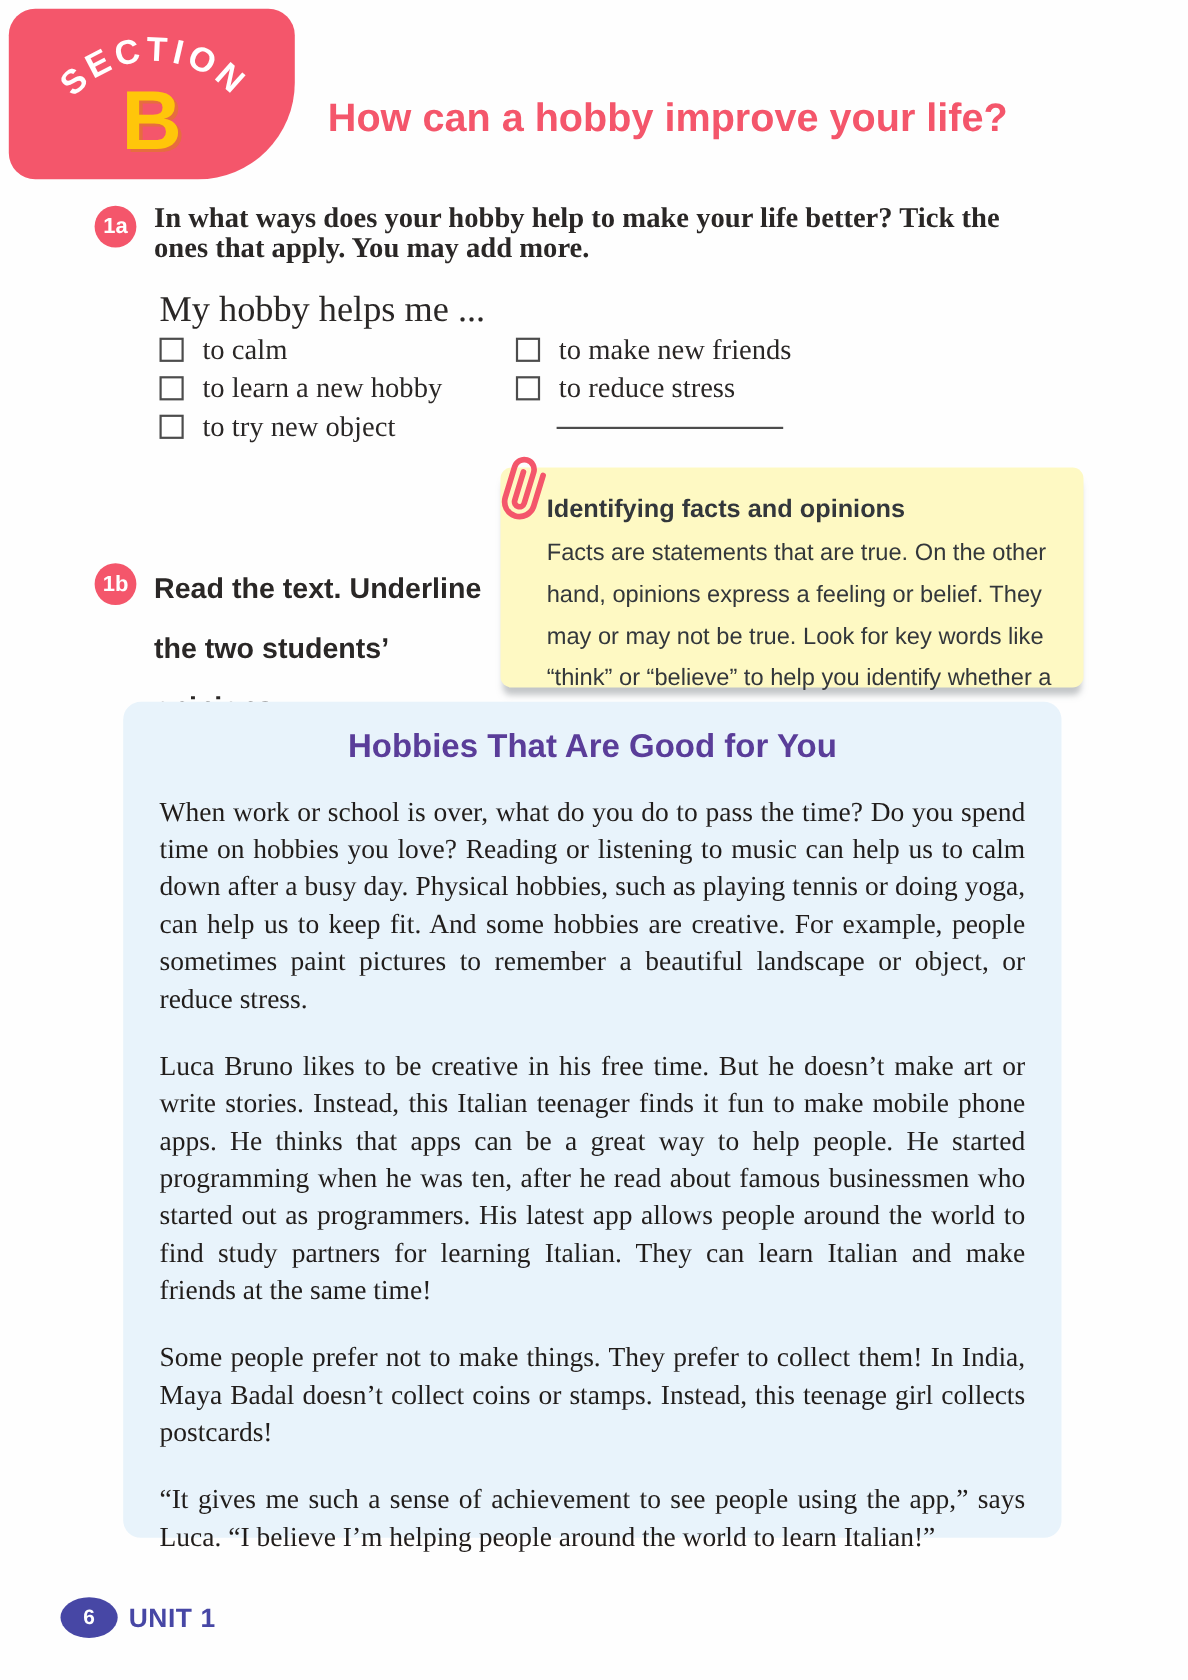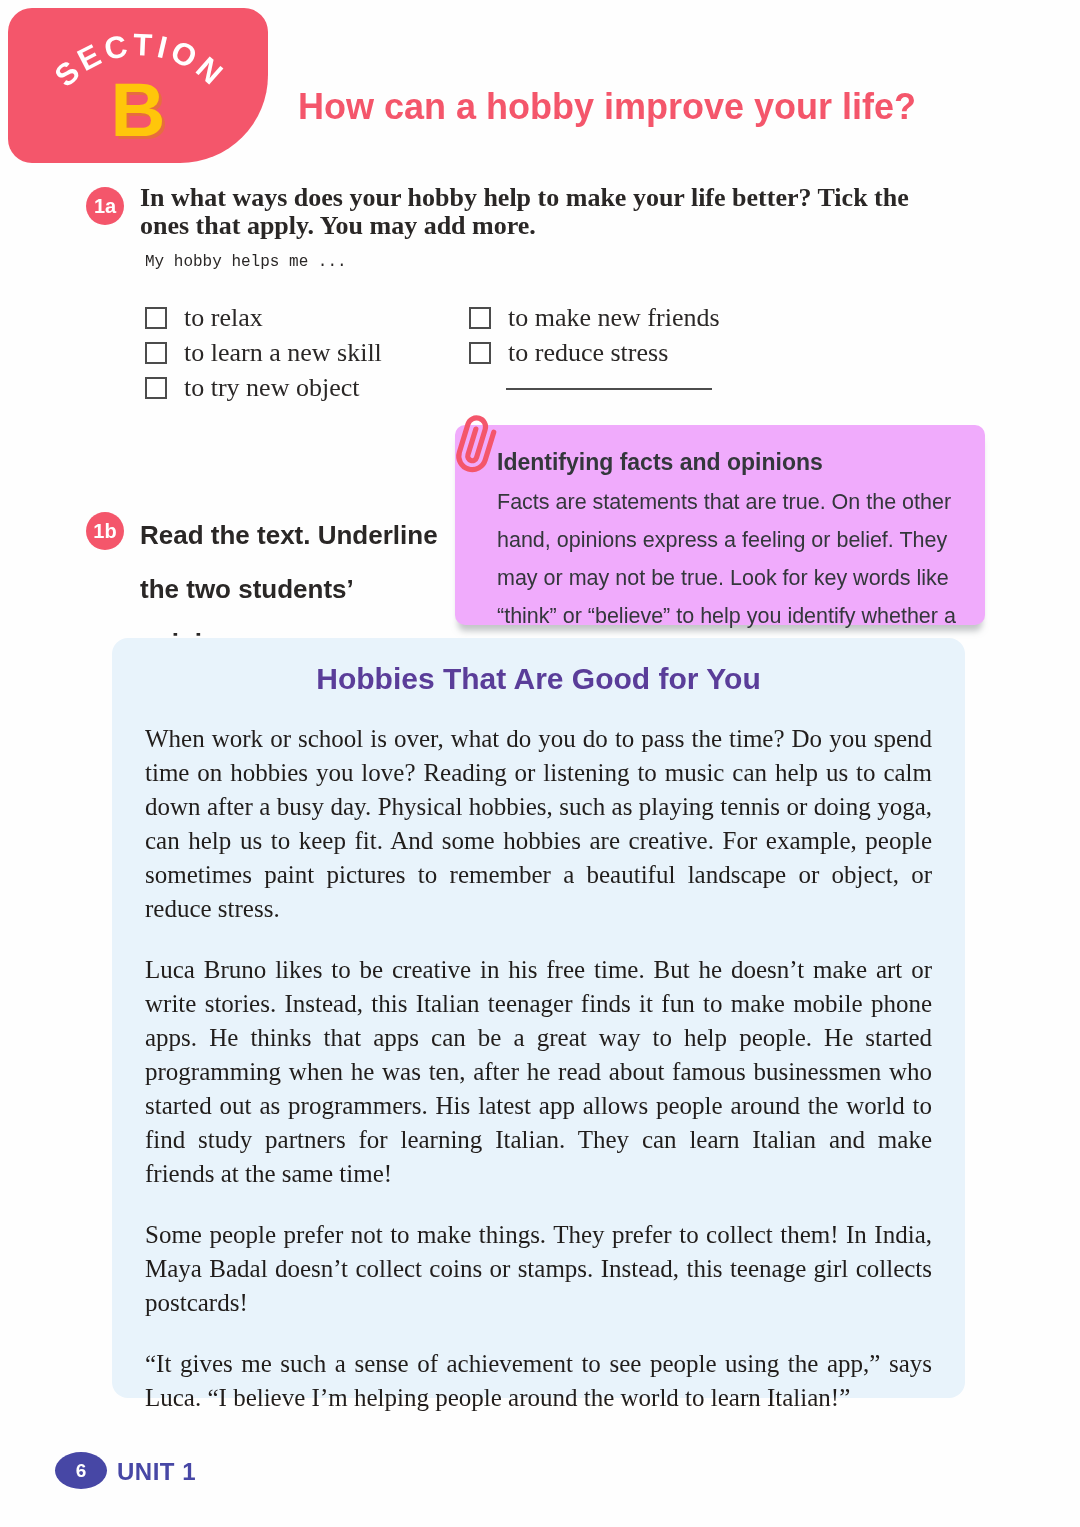--- a/index.html
+++ b/index.html
@@ -37,43 +37,43 @@
   }
   .badge-1a{left:86px;top:187px;}
   .badge-1b{left:86px;top:512px;text-align:right;}
   
   .ex1a-instruction{
     position:absolute;left:140px;top:184px;width:812px;margin:0;
     font-family:"Liberation Serif",serif;font-weight:bold;
     font-size:26px;line-height:28px;color:#2a2726;
   }
   .lead-in{
-    position:absolute;left:145px;top:253px;margin:0;
-    font-family:Liberation Mono, monospace;font-size:16px;color:#2a2726;
+    position:absolute;left:145px;top:264px;margin:0;
+    font-family:Liberation Serif, serif;font-size:33px;color:#2a2726;
   }
   .options{position:absolute;left:145px;top:300px;width:640px;height:110px;}
   .opt-col{position:absolute;top:0;}
   .opt-col.left{left:0;}
   .opt-col.right{left:324px;}
   .opt-row{
     display:flex;align-items:center;height:35px;
     font-family:"Liberation Serif",serif;font-size:26px;color:#2a2726;
   }
   .checkbox{
     width:18px;height:18px;border:2px solid #4c4c4c;background:#fff;
     margin-right:17px;flex:0 0 auto;
   }
   .blank-line{
     position:absolute;left:361px;top:88px;width:206px;height:0;
     border-bottom:2px solid #4c4c4c;
   }
   
   .tip-box{
     position:absolute;left:455px;top:425px;width:530px;height:200px;
-    background:#f0abfc;border-radius:10px;
+    background:#fef9c3;border-radius:10px;
     box-shadow:0 9px 6px -3px rgba(138,143,148,0.5);
   }
   .paperclip{
     position:absolute;left:-6px;top:-18px;width:54px;height:74px;
     transform:rotate(-28deg);
   }
   .tip-title{
     position:absolute;left:42px;top:24px;margin:0;
     font-size:23px;font-weight:bold;color:#33373b;
   }
@@ -131,25 +131,25 @@
 <h1 class="page-title">How can a hobby improve your life?</h1>
 
 <div class="badge badge-1a">1a</div>
 <p class="ex1a-instruction">In what ways does your hobby help to make your life better? Tick the ones that apply. You may add more.</p>
 <p class="lead-in">My hobby helps me ...</p>
 
 <div class="options">
   <div class="opt-col left">
     <div class="opt-row">
       <span class="checkbox"></span>
-      <span>to relax</span>
+      <span>to calm</span>
     </div>
     <div class="opt-row">
       <span class="checkbox"></span>
-      <span>to learn a new skill</span>
+      <span>to learn a new hobby</span>
     </div>
     <div class="opt-row">
       <span class="checkbox"></span>
       <span>to try new object</span>
     </div>
   </div>
   <div class="opt-col right">
     <div class="opt-row">
       <span class="checkbox"></span>
       <span>to make new friends</span>

